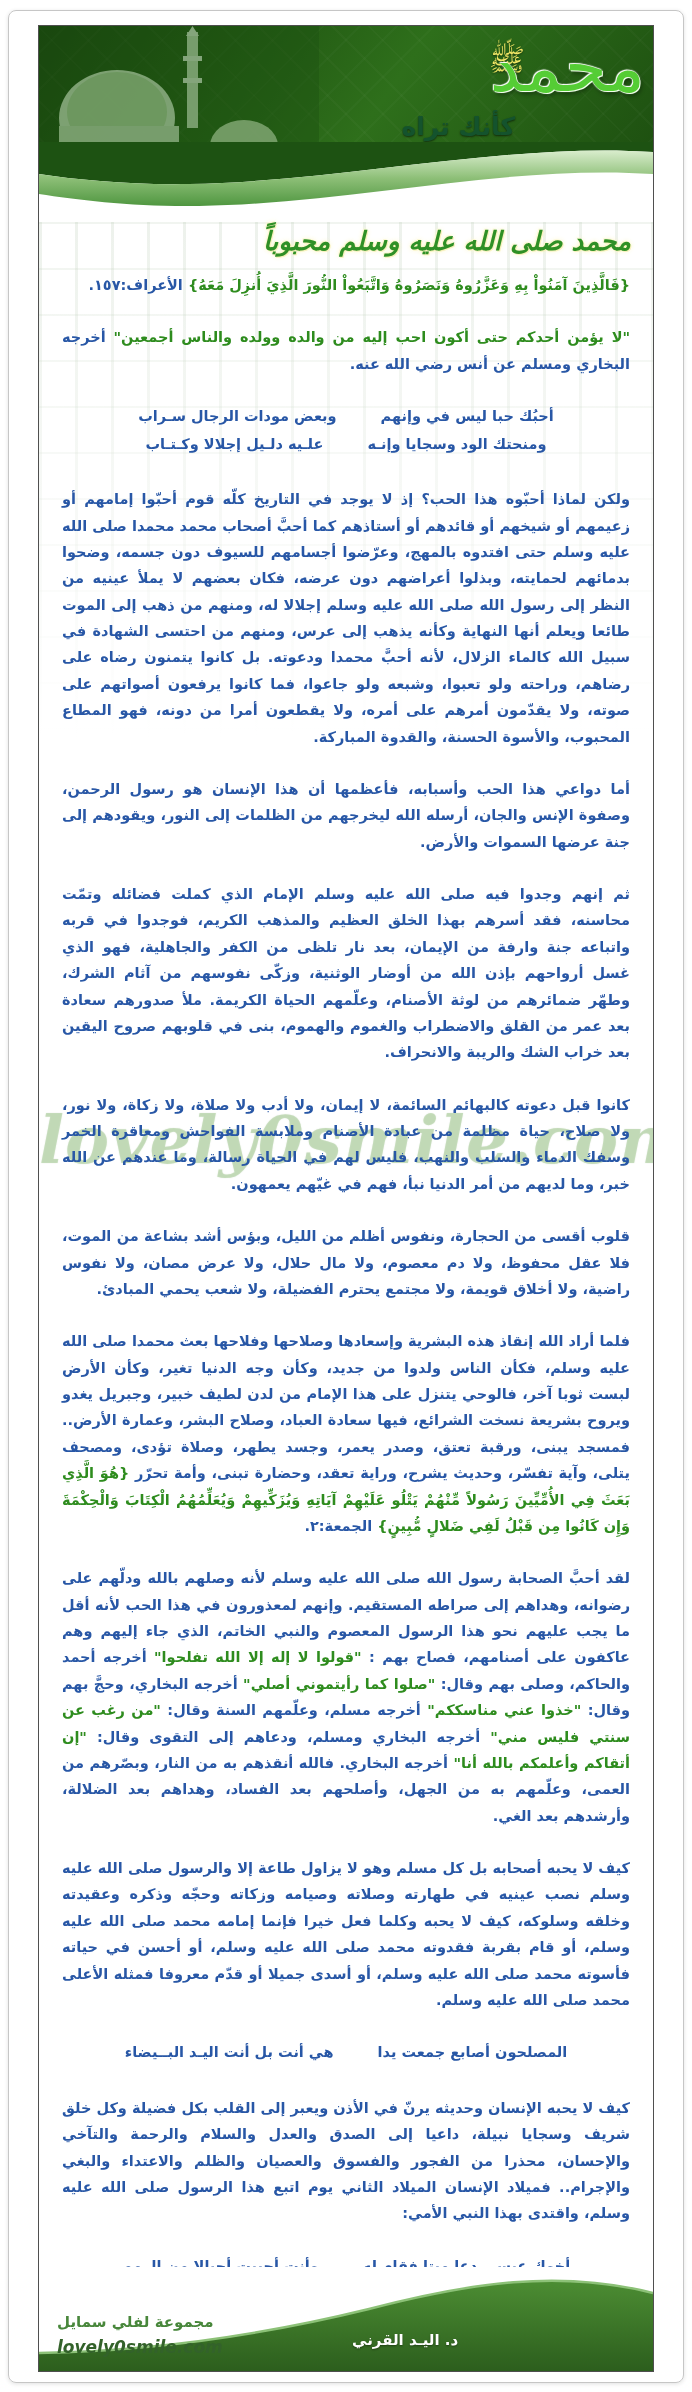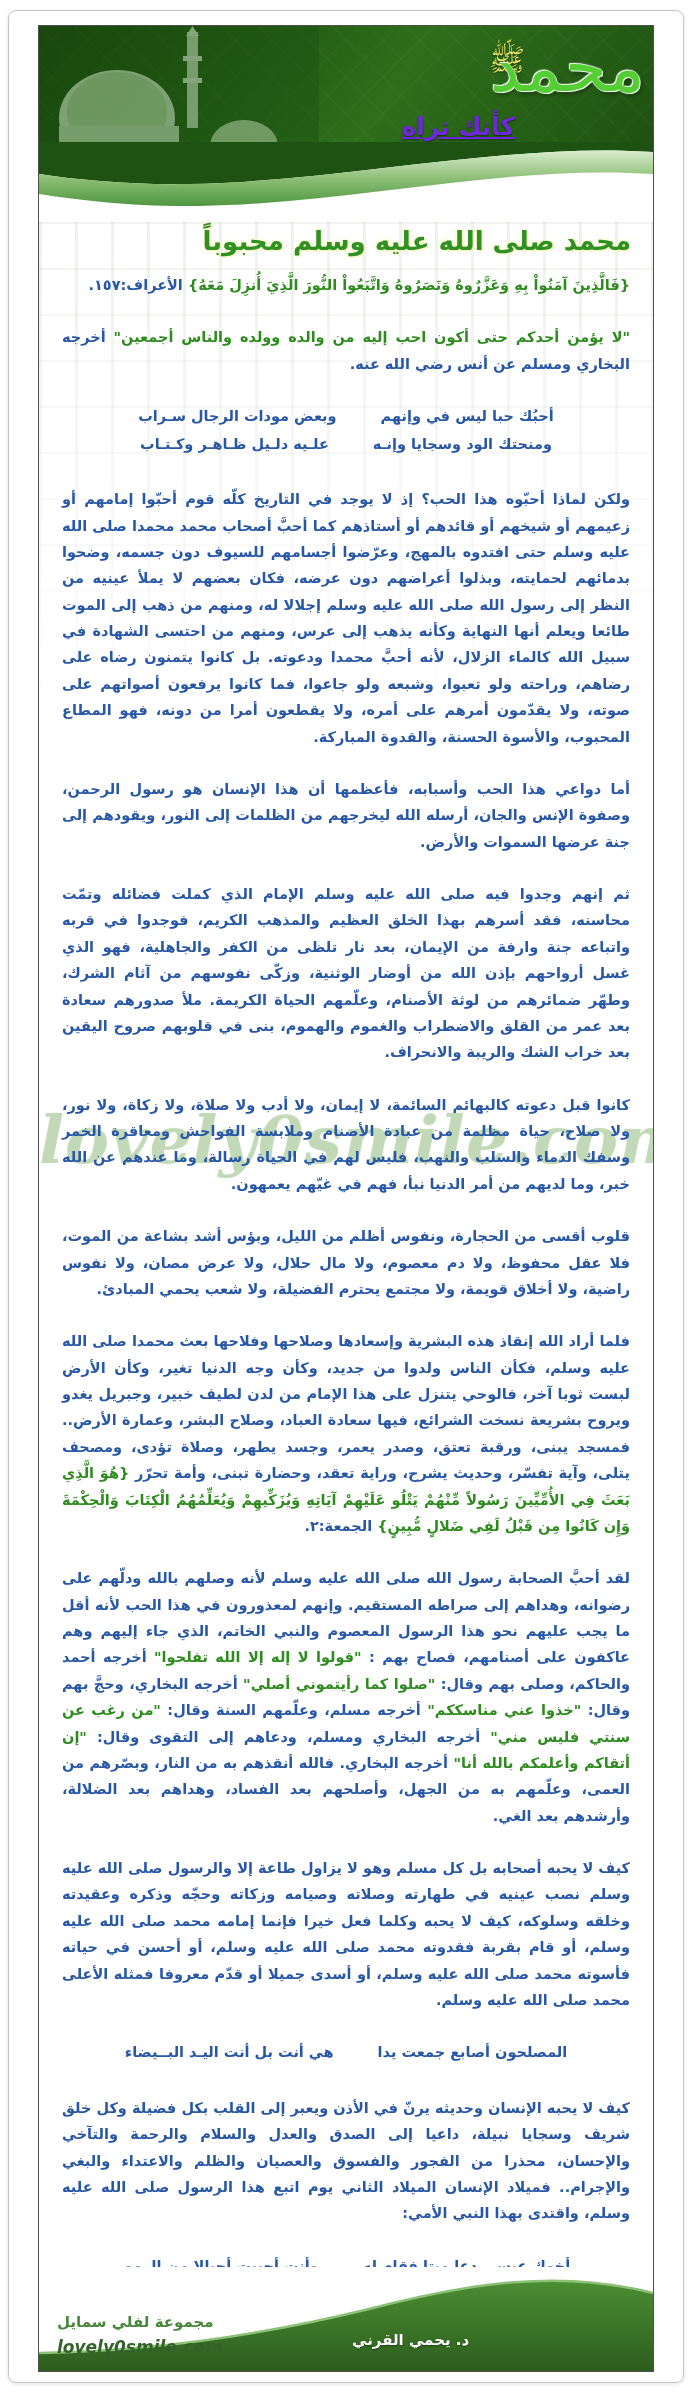--- a/index.html
+++ b/index.html
@@ -21,32 +21,32 @@
        background:
         repeating-linear-gradient(45deg, rgba(255,255,255,.045) 0 2px, transparent 2px 26px),
         repeating-linear-gradient(-45deg, rgba(255,255,255,.04) 0 2px, transparent 2px 26px);}
   .mosque-svg{position:absolute;left:0;top:0;}
   .calligraphy-main{position:absolute;right:8px;top:8px;font-size:68px;font-weight:normal;
        color:#55cd35;line-height:1;letter-spacing:-2px;
        text-shadow:0 0 2px #fff,1px 1px 0 #eaffe2,-1px -1px 1px #ffffff,2px 3px 4px rgba(0,0,0,.35);}
   .calligraphy-salla{position:absolute;right:128px;top:16px;font-size:30px;color:#f1e765;
        text-shadow:0 1px 2px rgba(0,0,0,.5);}
   .header-subtitle{position:absolute;right:138px;top:86px;font-size:25px;font-weight:bold;
-       color:#6d28d9;text-shadow:0 1px 2px rgba(0,0,0,.55);text-decoration:underline;}
+       color:#14532d;text-shadow:0 1px 2px rgba(0,0,0,.55);}
   .wave-divider{position:absolute;left:0;top:116px;width:614px;height:80px;}
 
   
   .arch-texture{position:absolute;left:0;top:196px;width:100%;height:560px;pointer-events:none;
        background:
         linear-gradient(180deg, rgba(255,255,255,0) 0%, #ffffff 92%),
         repeating-linear-gradient(90deg, rgba(168,190,162,.20) 0 3px, transparent 3px 36px),
         repeating-linear-gradient(180deg, rgba(168,190,162,.16) 0 2px, transparent 2px 46px);}
   .page-title{position:relative;margin:4px 22px 16px 0;text-align:right;
        font-size:26px;font-weight:bold;color:#2f9026;
-       text-shadow:0 0 5px rgba(252,246,190,.95),1px 1px 0 #f6f0bb,-1px -1px 0 #fcf9dd;}
+       text-shadow:0 0 5px rgba(252,246,190,.95),1px 1px 0 #f6f0bb,-1px -1px 0 #fcf9dd;font-style:italic;}
   .article-body{position:relative;padding:0 23px;direction:rtl;}
   .para{font-size:14.5px;font-weight:bold;line-height:1.82;color:#2857a6;
        text-align:justify;margin:8px 0 26px 0;}
   .seg-blue{color:#2857a6;}
   .seg-green{color:#2e8c1e;}
   .poetry{margin:2px 0 28px 0;}
   .poetry-row{display:flex;justify-content:center;gap:44px;
        font-size:14.5px;font-weight:bold;color:#2857a6;line-height:1.9;}
   .watermark-text{position:absolute;left:0;top:1075px;width:100%;text-align:center;
        direction:ltr;font-family:"DejaVu Serif",serif;font-style:italic;font-weight:bold;
@@ -117,21 +117,21 @@
   <div class="article-body">
       <div class="para"><span class="seg-green">{فَالَّذِينَ آمَنُواْ بِهِ وَعَزَّرُوهُ وَنَصَرُوهُ وَاتَّبَعُواْ النُّورَ الَّذِيَ أُنزِلَ مَعَهُ} </span><span class="seg-blue">الأعراف:١٥٧.</span></div>
       <div class="para"><span class="seg-green">"لا يؤمن أحدكم حتى أكون احب إليه من والده وولده والناس أجمعين" </span><span class="seg-blue">أخرجه البخاري ومسلم عن أنس رضي الله عنه.</span></div>
       <div class="poetry">
         <div class="poetry-row">
           <span>أحبُك حبا ليس في وإنهم</span>
           <span>وبعض مودات الرجال سـراب</span>
         </div>
         <div class="poetry-row">
           <span>ومنحتك الود وسجايا وإنـه</span>
-          <span>علـيه دلـيل ظـاهـر وكـتـاب</span>
+          <span>علـيه دلـيل إجلالا وكـتـاب</span>
         </div>
       </div>
       <div class="para"><span class="seg-blue">ولكن لماذا أحبّوه هذا الحب؟ إذ لا يوجد في التاريخ كلّه قوم أحبّوا إمامهم أو زعيمهم أو شيخهم أو قائدهم أو أستاذهم كما أحبَّ أصحاب محمد محمدا صلى الله عليه وسلم حتى افتدوه بالمهج، وعرّضوا أجسامهم للسيوف دون جسمه، وضحوا بدمائهم لحمايته، وبذلوا أعراضهم دون عرضه، فكان بعضهم لا يملأ عينيه من النظر إلى رسول الله صلى الله عليه وسلم إجلالا له، ومنهم من ذهب إلى الموت طائعا ويعلم أنها النهاية وكأنه يذهب إلى عرس، ومنهم من احتسى الشهادة في سبيل الله كالماء الزلال، لأنه أحبَّ محمدا ودعوته. بل كانوا يتمنون رضاه على رضاهم، وراحته ولو تعبوا، وشبعه ولو جاعوا، فما كانوا يرفعون أصواتهم على صوته، ولا يقدّمون أمرهم على أمره، ولا يقطعون أمرا من دونه، فهو المطاع المحبوب، والأسوة الحسنة، والقدوة المباركة.</span></div>
       <div class="para"><span class="seg-blue">أما دواعي هذا الحب وأسبابه، فأعظمها أن هذا الإنسان هو رسول الرحمن، وصفوة الإنس والجان، أرسله الله ليخرجهم من الظلمات إلى النور، ويقودهم إلى جنة عرضها السموات والأرض.</span></div>
       <div class="para"><span class="seg-blue">ثم إنهم وجدوا فيه صلى الله عليه وسلم الإمام الذي كملت فضائله وتمّت محاسنه، فقد أسرهم بهذا الخلق العظيم والمذهب الكريم، فوجدوا في قربه واتباعه جنة وارفة من الإيمان، بعد نار تلظى من الكفر والجاهلية، فهو الذي غسل أرواحهم بإذن الله من أوضار الوثنية، وزكّى نفوسهم من آثام الشرك، وطهّر ضمائرهم من لوثة الأصنام، وعلّمهم الحياة الكريمة. ملأ صدورهم سعادة بعد عمر من القلق والاضطراب والغموم والهموم، بنى في قلوبهم صروح اليقين بعد خراب الشك والريبة والانحراف.</span></div>
       <div class="para"><span class="seg-blue">كانوا قبل دعوته كالبهائم السائمة، لا إيمان، ولا أدب ولا صلاة، ولا زكاة، ولا نور، ولا صلاح، حياة مظلمة من عبادة الأصنام وملابسة الفواحش ومعاقرة الخمر وسفك الدماء والسلب والنهب، فليس لهم في الحياة رسالة، وما عندهم عن الله خبر، وما لديهم من أمر الدنيا نبأ، فهم في غيّهم يعمهون.</span></div>
       <div class="para"><span class="seg-blue">قلوب أقسى من الحجارة، ونفوس أظلم من الليل، وبؤس أشد بشاعة من الموت، فلا عقل محفوظ، ولا دم معصوم، ولا مال حلال، ولا عرض مصان، ولا نفوس راضية، ولا أخلاق قويمة، ولا مجتمع يحترم الفضيلة، ولا شعب يحمي المبادئ.</span></div>
       <div class="para"><span class="seg-blue">فلما أراد الله إنقاذ هذه البشرية وإسعادها وصلاحها وفلاحها بعث محمدا صلى الله عليه وسلم، فكأن الناس ولدوا من جديد، وكأن وجه الدنيا تغير، وكأن الأرض لبست ثوبا آخر، فالوحي يتنزل على هذا الإمام من لدن لطيف خبير، وجبريل يغدو ويروح بشريعة نسخت الشرائع، فيها سعادة العباد، وصلاح البشر، وعمارة الأرض.. فمسجد يبنى، ورقبة تعتق، وصدر يعمر، وجسد يطهر، وصلاة تؤدى، ومصحف يتلى، وآية تفسّر، وحديث يشرح، وراية تعقد، وحضارة تبنى، وأمة تحرّر </span><span class="seg-green">{هُوَ الَّذِي بَعَثَ فِي الأُمِّيِّينَ رَسُولاً مِّنْهُمْ يَتْلُو عَلَيْهِمْ آيَاتِهِ وَيُزَكِّيهِمْ وَيُعَلِّمُهُمُ الْكِتَابَ وَالْحِكْمَةَ وَإِن كَانُوا مِن قَبْلُ لَفِي ضَلالٍ مُّبِينٍ} </span><span class="seg-blue">الجمعة:٢.</span></div>
       <div class="para"><span class="seg-blue">لقد أحبَّ الصحابة رسول الله صلى الله عليه وسلم لأنه وصلهم بالله ودلّهم على رضوانه، وهداهم إلى صراطه المستقيم. وإنهم لمعذورون في هذا الحب لأنه أقل ما يجب عليهم نحو هذا الرسول المعصوم والنبي الخاتم، الذي جاء إليهم وهم عاكفون على أصنامهم، فصاح بهم : </span><span class="seg-green">"قولوا لا إله إلا الله تفلحوا" </span><span class="seg-blue">أخرجه أحمد والحاكم، وصلى بهم وقال: </span><span class="seg-green">"صلوا كما رأيتموني أصلي" </span><span class="seg-blue">أخرجه البخاري، وحجَّ بهم وقال: </span><span class="seg-green">"خذوا عني مناسككم" </span><span class="seg-blue">أخرجه مسلم، وعلّمهم السنة وقال: </span><span class="seg-green">"من رغب عن سنتي فليس مني" </span><span class="seg-blue">أخرجه البخاري ومسلم، ودعاهم إلى التقوى وقال: </span><span class="seg-green">"إن أتقاكم وأعلمكم بالله أنا" </span><span class="seg-blue">أخرجه البخاري. فالله أنقذهم به من النار، وبصّرهم من العمى، وعلّمهم به من الجهل، وأصلحهم بعد الفساد، وهداهم بعد الضلالة، وأرشدهم بعد الغي.</span></div>
       <div class="para"><span class="seg-blue">كيف لا يحبه أصحابه بل كل مسلم وهو لا يزاول طاعة إلا والرسول صلى الله عليه وسلم نصب عينيه في طهارته وصلاته وصيامه وزكاته وحجّه وذكره وعقيدته وخلقه وسلوكه، كيف لا يحبه وكلما فعل خيرا فإنما إمامه محمد صلى الله عليه وسلم، أو قام بقربة فقدوته محمد صلى الله عليه وسلم، أو أحسن في حياته فأسوته محمد صلى الله عليه وسلم، أو أسدى جميلا أو قدّم معروفا فمثله الأعلى محمد صلى الله عليه وسلم.</span></div>
@@ -156,18 +156,18 @@
         <linearGradient id="footG" x1="0" y1="0" x2="0" y2="1">
           <stop offset="0" stop-color="#4c8d33"></stop>
           <stop offset="1" stop-color="#2c5e1d"></stop>
         </linearGradient>
       </defs>
       <rect x="0" y="0" width="614" height="104" fill="#ffffff"></rect>
       <path d="M0,100 C80,72 160,76 250,96 L250,104 L0,104 Z" fill="#b9d4ab"></path>
       <path d="M614,104 L614,26 C520,2 430,16 330,42 C240,64 130,84 0,86 L0,104 Z" fill="url(#footG)"></path>
       <path d="M614,26 C520,2 430,16 330,42 C240,64 130,84 0,86" fill="none" stroke="#8cc177" stroke-width="2.5"></path>
     </svg>
-    <div class="author-name">د. يحمي القرني</div>
+    <div class="author-name">د. اليـد القرني</div>
     <div class="brand-group">مجموعة لفلي سمايل</div>
     <div class="brand-site">lovely0smile.com</div>
   </div>
 
 </div>
 
 </body></html>

